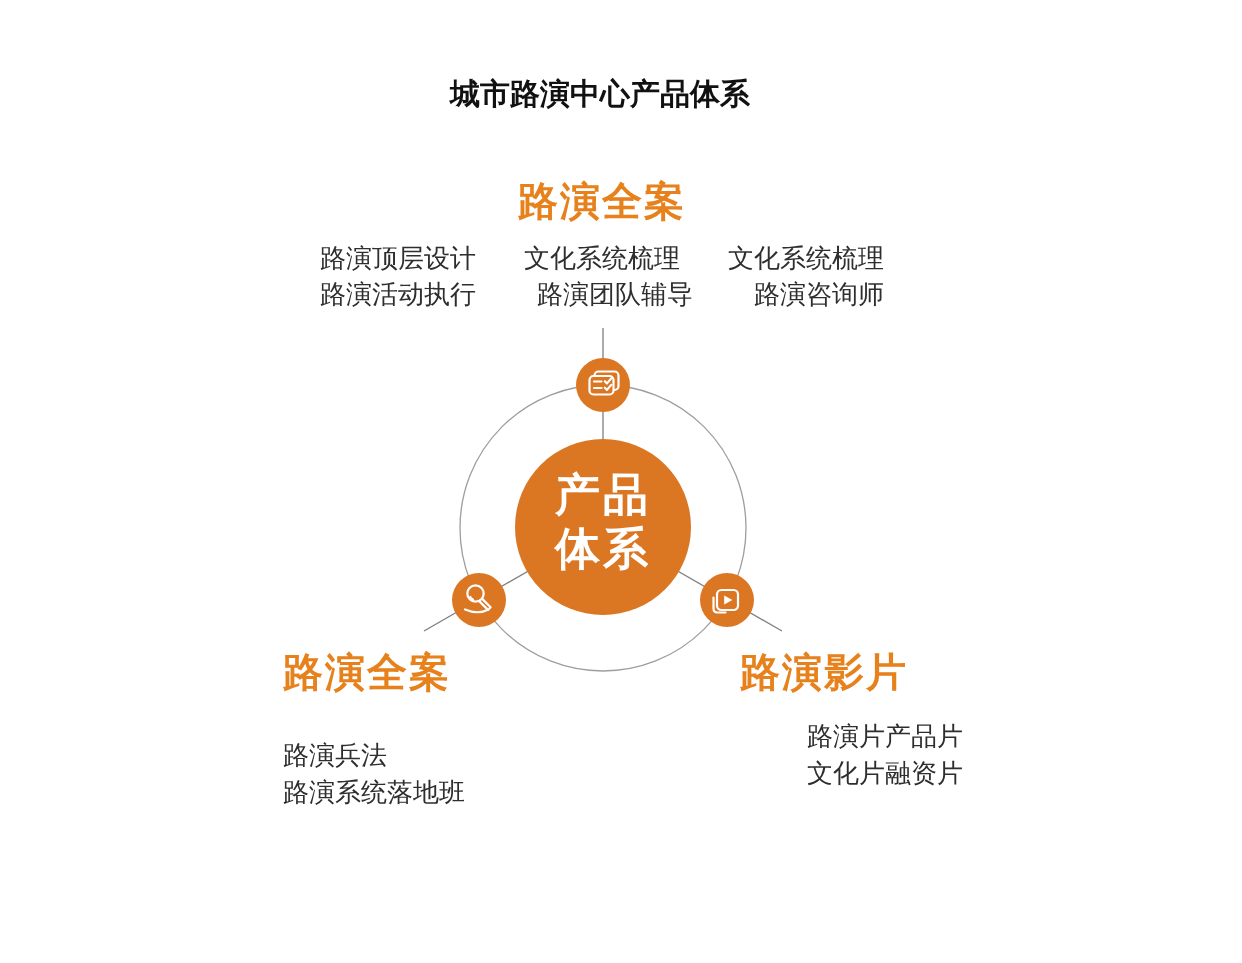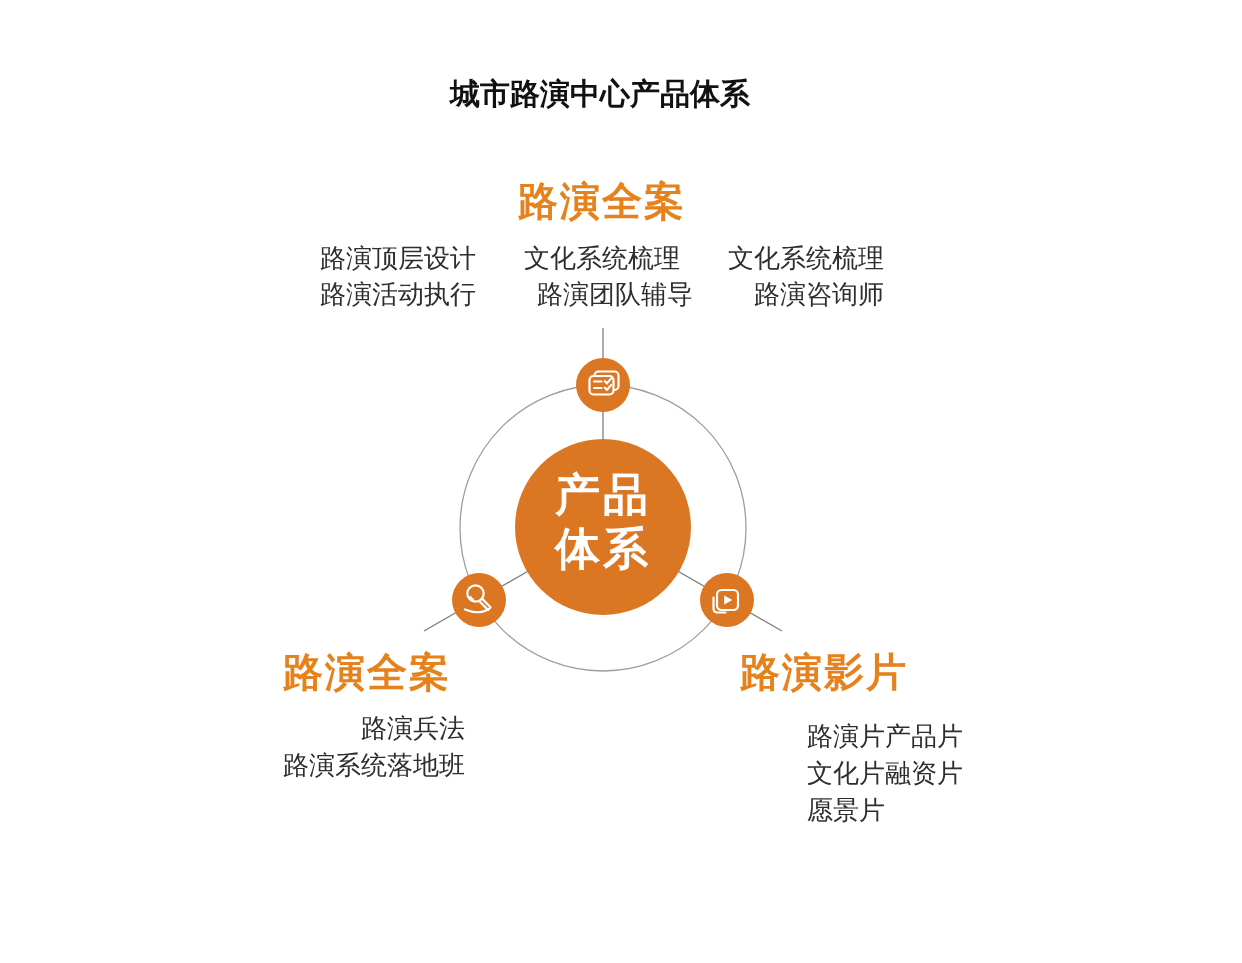--- a/index.html
+++ b/index.html
@@ -25,21 +25,21 @@
   }
   .heading-top  { left: 602px; top: 174px; }
   .heading-left { left: 283px; top: 645px; }
   .heading-right{ left: 740px; top: 645px; }
 
   .item-text { font-size: 26px; color: var(--text, #2e2e2e); }
 
   .top-rows { left: 602px; top: 240px; text-align: center; }
   .top-rows .row { display: flex; gap: 48px; justify-content: space-between; line-height: 36px; }
 
-  .list-left { left: 283px; top: 710px; text-align: right; }
+  .list-left { left: 283px; top: 737px; }
   .list-left .list-item { line-height: 37px; }
 
   .grid-right { left: 785px; top: 718px; text-align: right; }
   .grid-right .row { display: grid; grid-template-columns: 100px auto; line-height: 37px; }
 
   svg.diagram { position: absolute; left: 0; top: 0; }
   .fill-accent { fill: var(--accent, #DB7622); }
   .ring { fill: none; stroke: var(--ring, #9E9E9E); stroke-width: 1.3; }
   .spoke { stroke: var(--line, #7E7E7E); stroke-width: 1.3; }
   .glyph { stroke: #ffffff; stroke-width: 2.2; fill: none; stroke-linecap: round; stroke-linejoin: round; }
@@ -125,16 +125,13 @@
 <div class="abs section-heading heading-right">路演影片</div>
 <div class="abs grid-right">
   <div class="row">
     <span class="item-text">路演片</span>
     <span class="item-text">产品片</span>
   </div>
   <div class="row">
     <span class="item-text">文化片</span>
     <span class="item-text">融资片</span>
   </div>
-  <div class="row">
-    <span class="item-text">愿景片</span>
-  </div>
 </div>
 
 </body></html>

